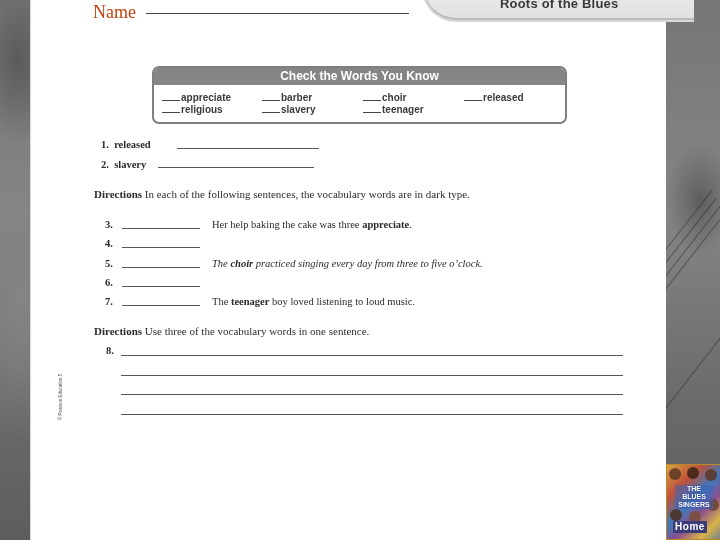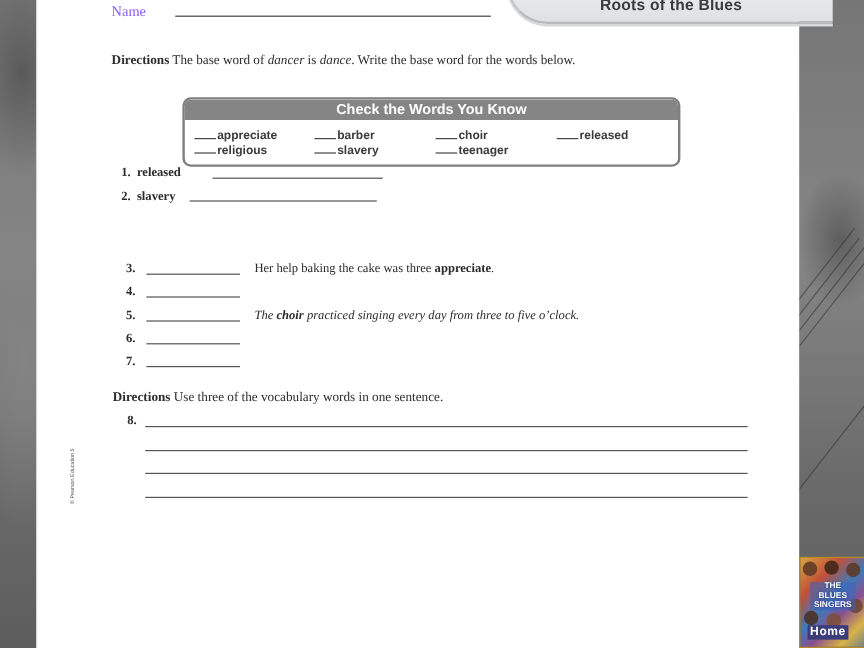--- a/index.html
+++ b/index.html
@@ -22,21 +22,21 @@
   .staff-lines span {
     position:absolute; height:1px; width:140px; background:#2f2f2f; opacity:.55;
     transform-origin:left center; transform:rotate(-52deg);
   }
   .page {
     position:absolute; left:30px; top:0; width:636px; height:540px;
     background:#ffffff;
     box-shadow: inset 1px 0 0 #d8d8d8;
   }
   .abs { position:absolute; }
-  .name-row { left:63px; top:2px; font-size:12px; color:#8b5cf6; }
+  .name-row { left:63px; top:2px; font-size:18px; color:#c2410c; }
   .name-line { left:116px; top:13px; width:263px; height:1px; background:#444; }
   .title-tab {
     left:392px; top:-20px; width:270px; height:38px;
     background:linear-gradient(180deg,#eceef0,#dfe1e3);
     border-bottom-left-radius:34px;
     border-bottom:2px solid #b8babd;
     border-left:2px solid #c4c6c9;
     box-shadow:0 2px 0 #d6d8da;
   }
   .title-text {
@@ -44,21 +44,21 @@
     font-weight:bold; font-size:13px; color:#3a3a3a; letter-spacing:.2px;
   }
   .heading {
     left:63px; top:23px; font-family:"Liberation Sans", sans-serif;
     font-weight:bold; font-size:18px; color:#2b2b2b;
   }
   .dir { font-size:11px; color:#2d2d2d; white-space:nowrap; line-height:11px; }
   .dir b { font-weight:bold; }
   .wordbox {
     left:122px; top:66px; width:411px; height:54px;
-    border:2px solid #7f7f7f; border-radius:7px; overflow:hidden; background:#fff;margin-top:15px;
+    border:2px solid #7f7f7f; border-radius:7px; overflow:hidden; background:#fff;
   }
   .wordbox-head {
     height:17px; background:#858585; color:#fff; text-align:center;
     font-family:"Liberation Sans", sans-serif; font-weight:bold; font-size:12px; line-height:17px;
   }
   .word {
     position:absolute; font-family:"Liberation Sans", sans-serif; font-weight:bold;
     font-size:10px; color:#3a3a3a; white-space:nowrap;
   }
   .word .blank { display:inline-block; width:18px; border-bottom:1px solid #444; margin-right:1px; height:9px; vertical-align:baseline; }
@@ -101,23 +101,20 @@
 </div>
 
 <div class="page">
   <div class="abs name-row">Name</div>
   <div class="abs name-line"></div>
 
   <div class="abs title-tab"></div>
   <div class="abs title-text">Roots of the Blues</div>
 
 
-  <div class="abs dir" style="left:63px; top:45px;">
-    <b>Directions</b><span> The base word of </span><i>dancer</i><span> is </span><i>dance</i><span>. Write the base word for the words below.</span>
-  </div>
 
   <div class="abs wordbox">
     <div class="wordbox-head">Check the Words You Know</div>
     <div class="word" style="left:8px; top:23px;"><span class="blank"></span><span>appreciate</span></div>
     <div class="word" style="left:108px; top:23px;"><span class="blank"></span><span>barber</span></div>
     <div class="word" style="left:209px; top:23px;"><span class="blank"></span><span>choir</span></div>
     <div class="word" style="left:310px; top:23px;"><span class="blank"></span><span>released</span></div>
     <div class="word" style="left:8px; top:35px;"><span class="blank"></span><span>religious</span></div>
     <div class="word" style="left:108px; top:35px;"><span class="blank"></span><span>slavery</span></div>
     <div class="word" style="left:209px; top:35px;"><span class="blank"></span><span>teenager</span></div>
@@ -126,37 +123,41 @@
   <div class="q" style="left:71px; top:139px;">
     <span class="num">1.</span>&nbsp; <b>released</b>
   </div>
   <div class="qline" style="left:147px; top:148px; width:142px;"></div>
 
   <div class="q" style="left:71px; top:159px;">
     <span class="num">2.</span>&nbsp; <b>slavery</b>
   </div>
   <div class="qline" style="left:128px; top:167px; width:156px;"></div>
 
+  <div class="abs dir" style="left:64px; top:189px;">
+    <b>Directions</b><span> In each of the following sentences, the vocabulary words are in dark type.</span>
+  </div>
 
   <div class="q" style="left:75px; top:219px;"><span class="num">3.</span></div>
   <div class="qline" style="left:92px; top:228px; width:78px;"></div>
   <div class="q" style="left:182px; top:219px;"><span>Her help baking the cake was three </span><b>appreciate</b><span>.</span></div>
 
   <div class="q" style="left:75px; top:238px;"><span class="num">4.</span></div>
   <div class="qline" style="left:92px; top:247px; width:78px;"></div>
 
   <div class="q" style="left:75px; top:258px;"><span class="num">5.</span></div>
   <div class="qline" style="left:92px; top:267px; width:78px;"></div>
   <div class="q" style="left:182px; top:258px;font-style:italic;"><span>The </span><b>choir</b><span> practiced singing every day from three to five o’clock.</span></div>
 
   <div class="q" style="left:75px; top:277px;"><span class="num">6.</span></div>
   <div class="qline" style="left:92px; top:286px; width:78px;"></div>
 
   <div class="q" style="left:75px; top:296px;"><span class="num">7.</span></div>
   <div class="qline" style="left:92px; top:305px; width:78px;"></div>
+  <div class="q" style="left:182px; top:296px;"><span>The </span><b>teenager</b><span> boy loved listening to loud music.</span></div>
 
   <div class="abs dir" style="left:64px; top:326px;">
     <b>Directions</b><span> Use three of the vocabulary words in one sentence.</span>
   </div>
 
   <div class="q" style="left:76px; top:345px;"><span class="num">8.</span></div>
   <div class="qline" style="left:91px; top:355px; width:502px;"></div>
   <div class="qline" style="left:91px; top:375px; width:502px;"></div>
   <div class="qline" style="left:91px; top:394px; width:502px;"></div>
   <div class="qline" style="left:91px; top:414px; width:502px;"></div>

